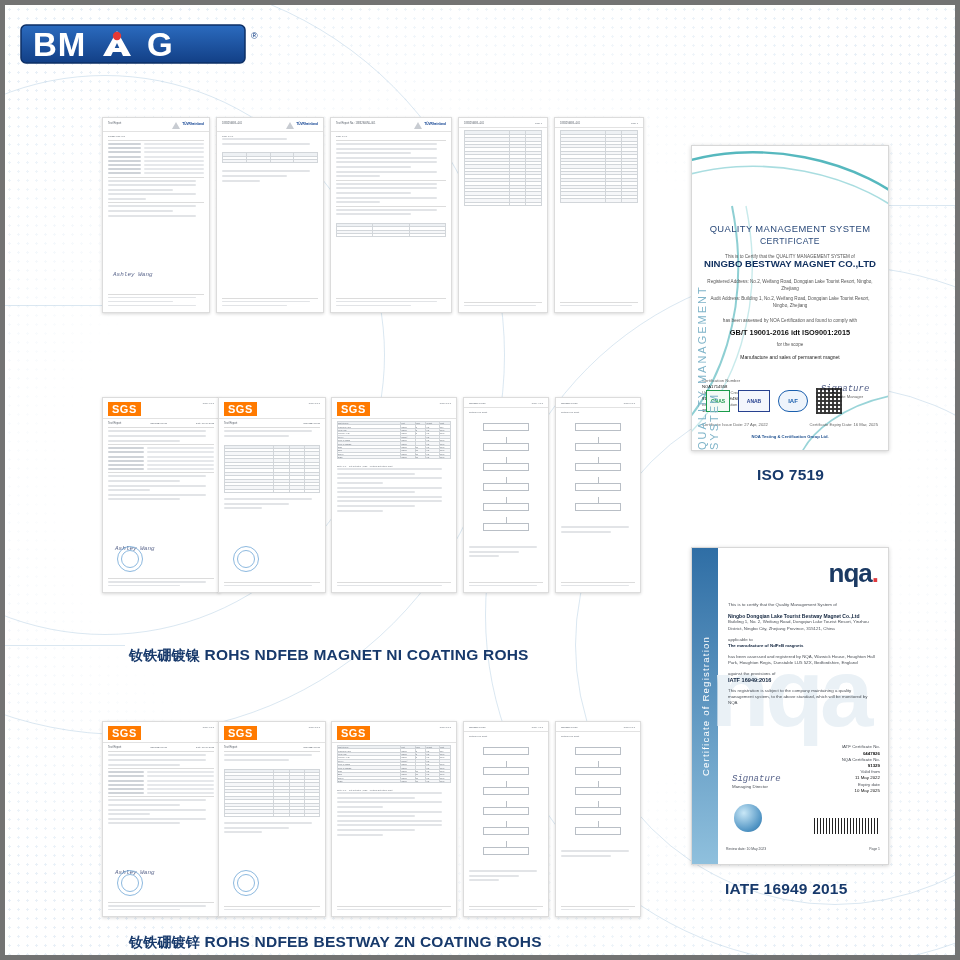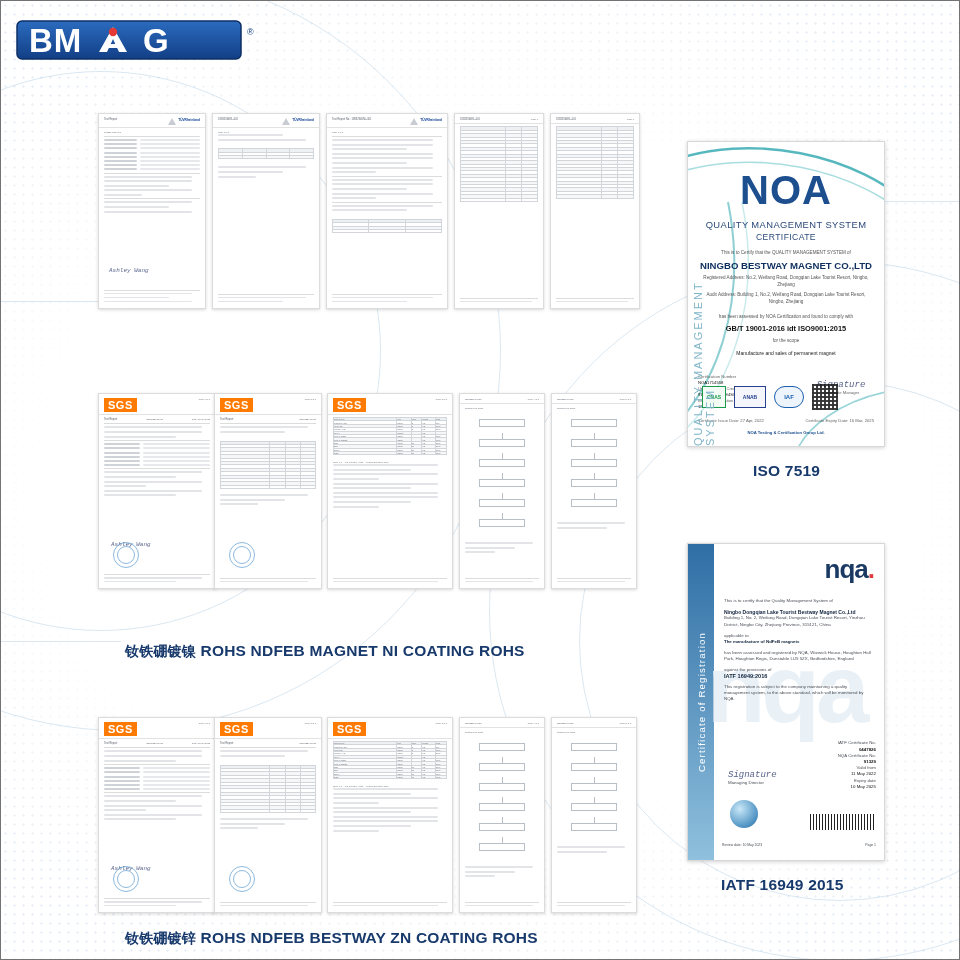--- a/index.html
+++ b/index.html
@@ -7,21 +7,21 @@
     margin: 0; padding: 0;
     width: 960px; height: 960px;
     font-family: "Liberation Sans", sans-serif;
     background: #ffffff;
     overflow: hidden;
   }
   #page {
     position: relative;
     width: 960px; height: 960px;
     background: #ffffff;
-    border: 1px solid #737373;
+    border: 5px solid #737373;
     overflow: hidden;
   }
 
   
   .bg-dots {
     position: absolute; inset: 0;
     background-image: radial-gradient(#cfe0ef 1.1px, transparent 1.2px);
     background-size: 9px 9px;
     opacity: .45;
     -webkit-mask-image: radial-gradient(ellipse 78% 62% at 50% 50%, transparent 55%, #000 88%);
@@ -1326,26 +1326,25 @@
   <div class="cert-noa" style="left:686px; top:140px; width:198px; height:306px;">
 
     <svg width="198" height="306" style="position:absolute;inset:0;" aria-hidden="true">
       <path d="M-20,20 C60,-10 170,10 230,70" stroke="#1da0a8" stroke-width="2.4" fill="none" opacity=".75"></path>
       <path d="M-20,34 C60,4 170,24 230,84" stroke="#6fc7cc" stroke-width="1.6" fill="none" opacity=".6"></path>
       <path d="M-30,300 C30,250 60,160 40,60" stroke="#1da0a8" stroke-width="2" fill="none" opacity=".5"></path>
       <path d="M-16,300 C44,250 74,160 54,60" stroke="#9ad8da" stroke-width="1.4" fill="none" opacity=".55"></path>
       <path d="M198,250 C150,260 120,286 110,306" stroke="#1da0a8" stroke-width="1.6" fill="none" opacity=".45"></path>
     </svg>
 
-    <div class="noa-title" style="position:absolute; left:0; right:0; top:26px;">NOA</div>
     <div class="noa-sub" style="position:absolute; left:0; right:0; top:76px;">QUALITY MANAGEMENT SYSTEM</div>
     <div class="noa-sub2" style="position:absolute; left:0; right:0; top:90px;">CERTIFICATE</div>
 
     <div class="noa-t" style="position:absolute; left:10px; right:10px; top:108px;">This is to Certify that the QUALITY MANAGEMENT SYSTEM of</div>
-    <div class="noa-org" style="position:absolute; left:8px; right:8px; top:118px;">NINGBO BESTWAY MAGNET CO.,LTD</div>
+    <div class="noa-org" style="position:absolute; left:8px; right:8px; top:112px;">NINGBO BESTWAY MAGNET CO.,LTD</div>
     <div class="noa-t" style="position:absolute; left:10px; right:10px; top:133px;">Registered Address: No.2, Weifang Road, Dongqian Lake Tourist Resort, Ningbo, Zhejiang</div>
     <div class="noa-t" style="position:absolute; left:10px; right:10px; top:150px;">Audit Address: Building 1, No.2, Weifang Road, Dongqian Lake Tourist Resort, Ningbo, Zhejiang</div>
     <div class="noa-t" style="position:absolute; left:10px; right:10px; top:172px;">has been assessed by NOA Certification and found to comply with</div>
     <div class="noa-b" style="position:absolute; left:8px; right:8px; top:182px;">GB/T 19001-2016 idt ISO9001:2015</div>
     <div class="noa-t" style="position:absolute; left:10px; right:10px; top:196px;">for the scope</div>
     <div class="noa-small" style="position:absolute; left:10px; right:10px; top:208px; font-size:5px; color:#222;">Manufacture and sales of permanent magnet</div>
 
     <div style="position:absolute; left:10px; top:232px; width:118px;">
       <div class="noa-small" style="text-align:left">Certification Number</div>
       <div class="noa-small" style="text-align:left; color:#111">NOA1714558</div>

